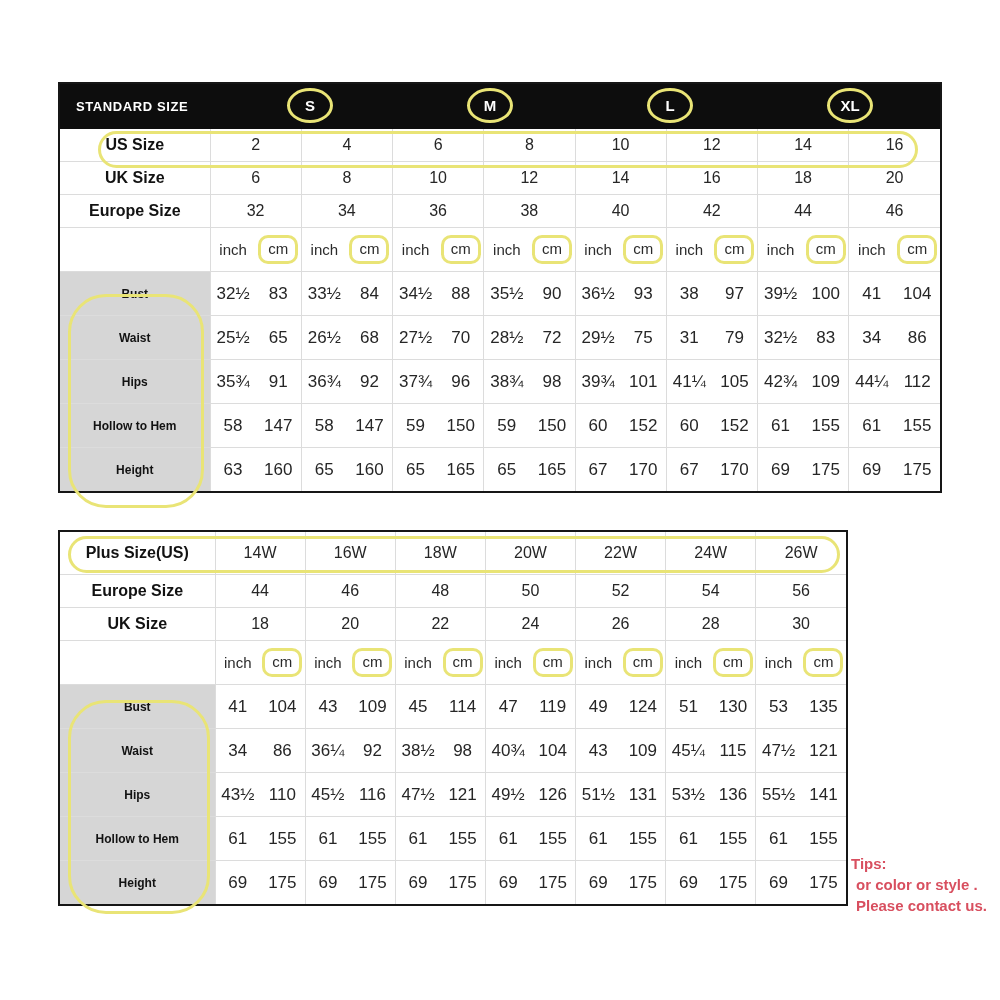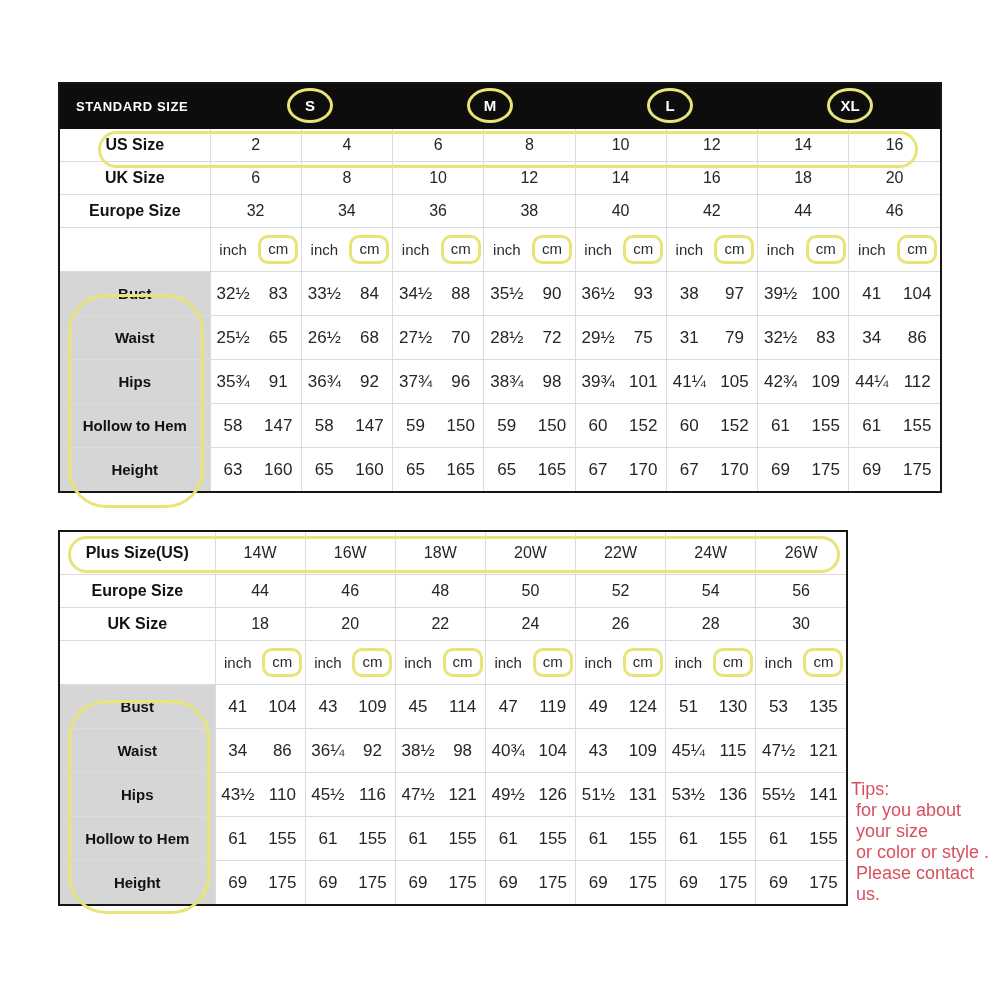--- a/index.html
+++ b/index.html
@@ -33,39 +33,39 @@
   .badge-oval:nth-child(4){left:767px;}
 
   table{border-collapse:collapse;width:100%;table-layout:fixed;}
   td{
     text-align:center;vertical-align:middle;padding:0;
     border-top:1px solid var(--grid-gray);
     font-size:17px;color:#262626;overflow:hidden;white-space:nowrap;
   }
   tr:first-child td{border-top:none;}
   .group-start{border-left:1px solid var(--grid-gray);}
-  .label-cell{font-weight:bold;font-size:15px;color:#121212;}
+  .label-cell{font-weight:bold;font-size:12px;color:#121212;}
   .measure-label{background:var(--label-gray);}
   tr.size-row td{height:32px;font-size:16px;}
   .t2 tr.size-row:first-child td{height:42px;}
   tr.unit-row td{height:43px;font-size:15px;color:#2b2b2b;}
   tr.measure-row td{height:43px;}
   .cm-badge{
     display:inline-block;box-sizing:border-box;min-width:40px;
     border:3px solid var(--annotation-yellow);border-radius:10px;
     padding:3px 5px;line-height:1.1;
   }
 
   .hl{position:absolute;border:3px solid var(--annotation-yellow);pointer-events:none;box-sizing:border-box;}
   .us-row-hl{left:38px;top:47px;width:820px;height:37px;border-radius:19px;}
   .label-oval-1{left:8px;top:210px;width:136px;height:214px;border-radius:38px;}
   .plus-row-hl{left:8px;top:4px;width:772px;height:37px;border-radius:19px;}
   .label-oval-2{left:8px;top:168px;width:142px;height:214px;border-radius:38px;}
 
-  .tips{position:absolute;left:851px;top:779px;color:var(--tips-red);font-size:18px;line-height:21px;}
+  .tips{position:absolute;left:851px;top:853px;color:var(--tips-red);font-size:15px;line-height:21px;font-weight:bold;}
   .tips-line{margin-left:5px;}
 </style>
 </head>
 <body>
 
 <div class="table-wrap t1">
   <div class="black-header">
     <span class="header-title">STANDARD SIZE</span>
     <div>
         <span class="badge-oval">S</span>
@@ -401,16 +401,15 @@
           <td>175</td>
         </tr>
       </tbody>
   </table>
   <div class="hl plus-row-hl"></div>
   <div class="hl label-oval-2"></div>
 </div>
 
 <div class="tips">
   <div class="tips-title">Tips:</div>
-  <div class="tips-line">for you about your size</div>
   <div class="tips-line">or color or style .</div>
   <div class="tips-line">Please contact us.</div>
 </div>
 
 </body></html>

